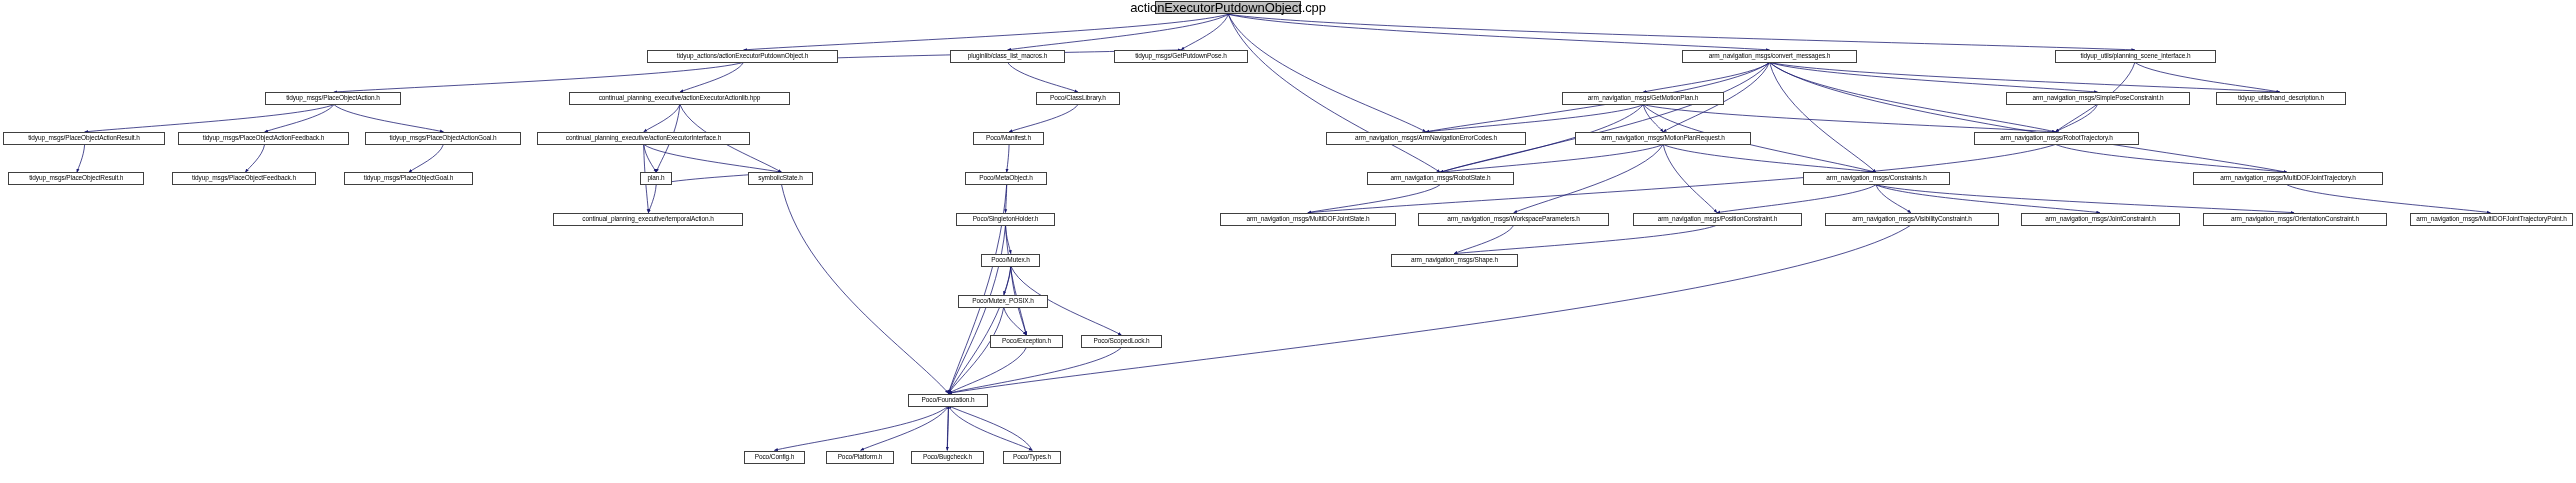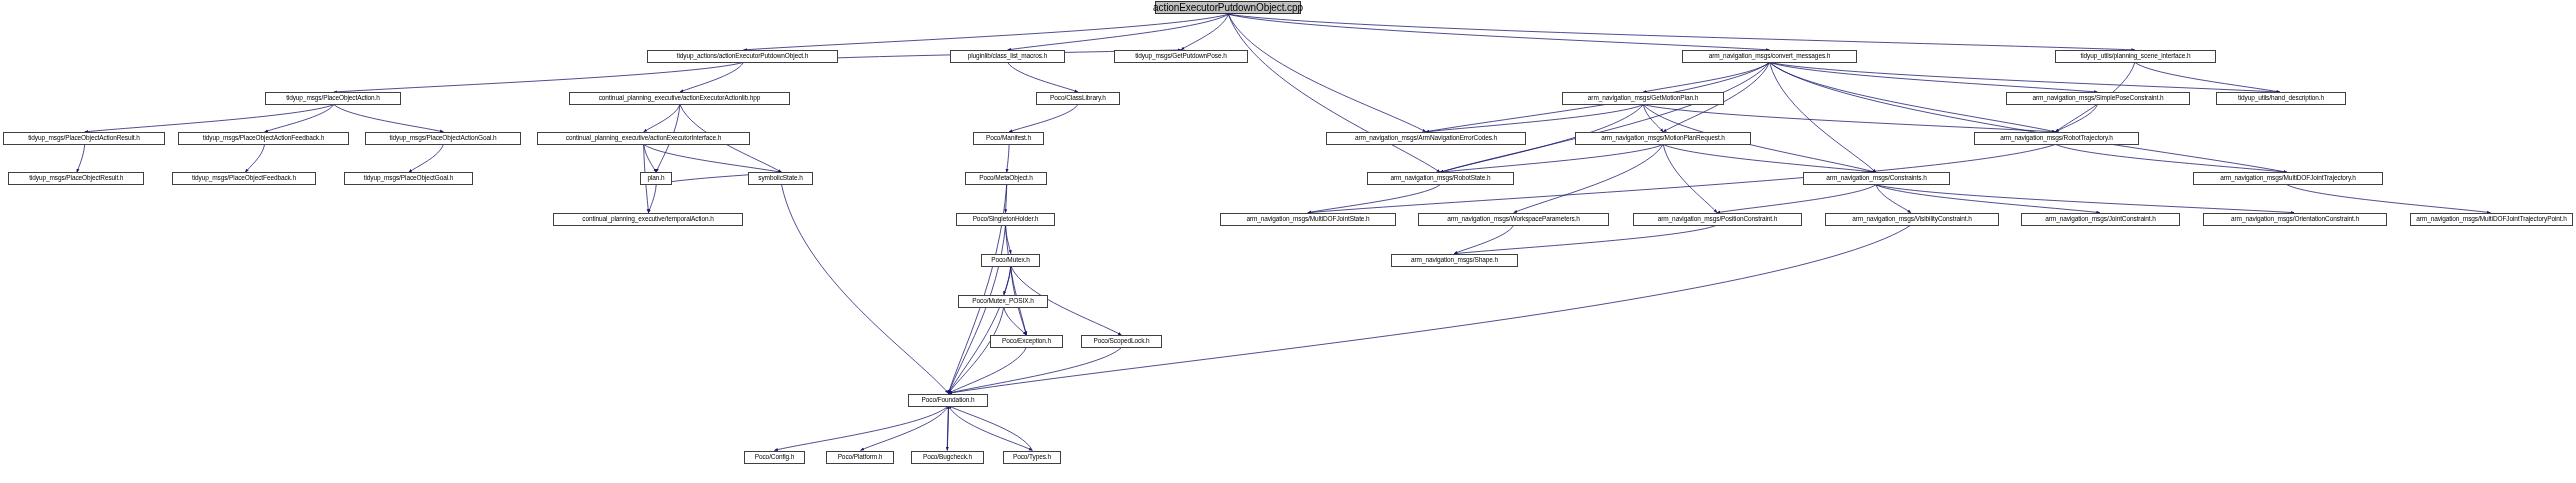--- a/index.html
+++ b/index.html
@@ -35,21 +35,21 @@
     display: flex;
     align-items: center;
     justify-content: center;
     padding: 0 3px;
     height: 12.5px;
     letter-spacing: -0.1px;
   }
   .node.root {
     background: #bfbfbf;
     border: 0.6px solid #303030;
-    font-size: 10px;
+    font-size: 13px;
     height: 13px;
   }
   .node-label {
     display: block;
     pointer-events: none;
   }
 </style>
 </head>
 <body>
 

